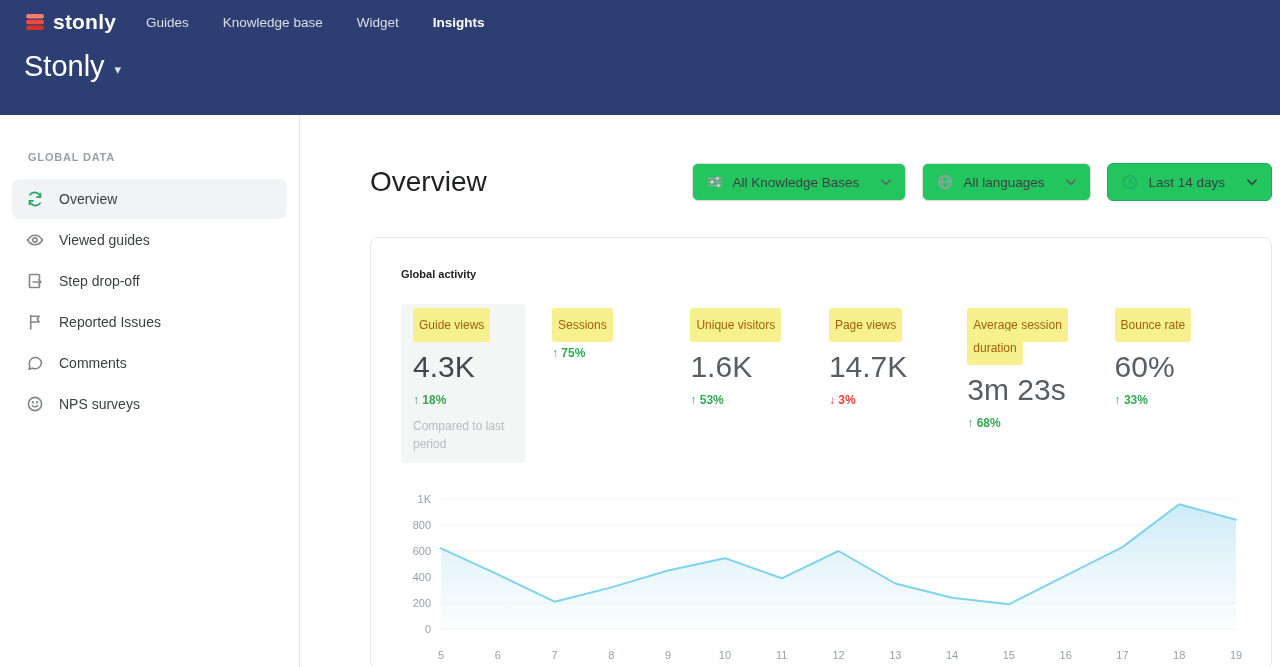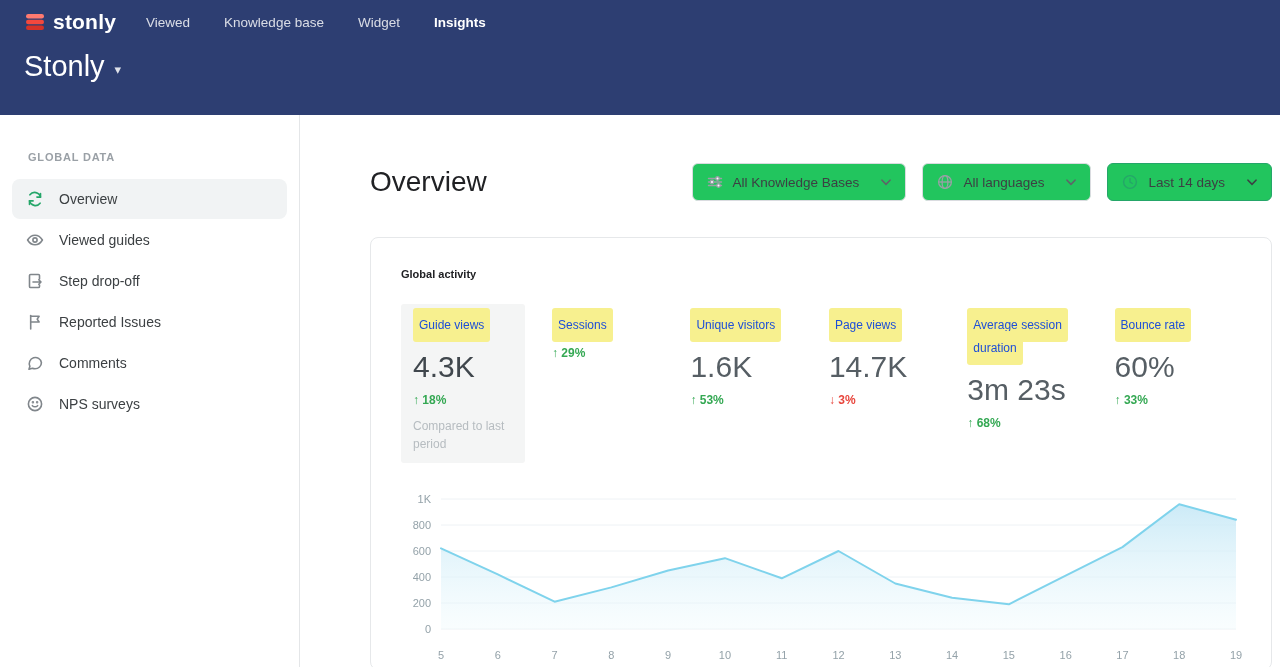--- a/index.html
+++ b/index.html
@@ -64,21 +64,21 @@
   .card {
     width:902px; height:433px; margin-top:36px;
     border:1px solid #e6e8ea; border-radius:8px; padding:30px; background:#fff;
   }
   .card-title { font-size:11px; font-weight:700; color:#202124; }
 
   .metrics { display:flex; margin-top:24px; align-items:flex-start; }
   .metric { width:141px; padding:10px 10px 10px 12px; cursor:pointer; }
   .metric.selected { background:#f4f5f5; border-radius:3px; width:126px; margin-right:15px; }
   .metric-label {
-    display:inline; font-size:12px; font-weight:500; color:#1d4ed8;
+    display:inline; font-size:12px; font-weight:500; color:#a16207;
     background:#f7f08f; padding:10px 6px; border-radius:3px; line-height:1.9;
     box-decoration-break:clone; -webkit-box-decoration-break:clone;
   }
   .metric-value { font-size:30px; font-weight:400; color:#565e64; margin-top:13px; }
   .metric.selected .metric-value { color:#40474d; }
   .metric-change { font-size:12px; font-weight:700; margin-top:9px; }
   .metric-change.up { color:#34a853; }
   .metric-change.down { color:#e8453c; }
   .metric-note { font-size:12px; color:#b6bcc0; margin-top:10px; line-height:1.5; width:102px; }
 
@@ -94,21 +94,21 @@
       <span style="display:flex;">
         <svg width="22" height="22" viewBox="0 0 22 22">
           <rect x="2" y="3" width="18" height="4.4" rx="2.2" fill="#ff7a70"></rect>
           <rect x="2" y="8.8" width="18" height="4.4" rx="2.2" fill="#f4483d"></rect>
           <rect x="2" y="14.6" width="18" height="4.4" rx="2.2" fill="#d63227"></rect>
         </svg>
       </span>
       <span class="brand-text">stonly</span>
     </div>
     <div class="nav-items">
-      <span class="nav-item">Viewed</span>
+      <span class="nav-item">Guides</span>
       <span class="nav-item">Knowledge base</span>
       <span class="nav-item">Widget</span>
       <span class="nav-item active">Insights</span>
     </div>
   </div>
   <div class="workspace-row">
     <span class="workspace-title">Stonly</span>
     <span class="workspace-caret">▾</span>
   </div>
 </div>
@@ -240,21 +240,21 @@
 
     <div class="metrics">
       <div class="metric selected">
         <span class="metric-label">Guide views</span>
         <div class="metric-value">4.3K</div>
         <div class="metric-change up">↑ 18%</div>
         <div class="metric-note">Compared to last period</div>
       </div>
       <div class="metric">
         <span class="metric-label">Sessions</span>
-        <div class="metric-change up">↑ 29%</div>
+        <div class="metric-change up">↑ 75%</div>
       </div>
       <div class="metric">
         <span class="metric-label">Unique visitors</span>
         <div class="metric-value">1.6K</div>
         <div class="metric-change up">↑ 53%</div>
       </div>
       <div class="metric">
         <span class="metric-label">Page views</span>
         <div class="metric-value">14.7K</div>
         <div class="metric-change down">↓ 3%</div>

